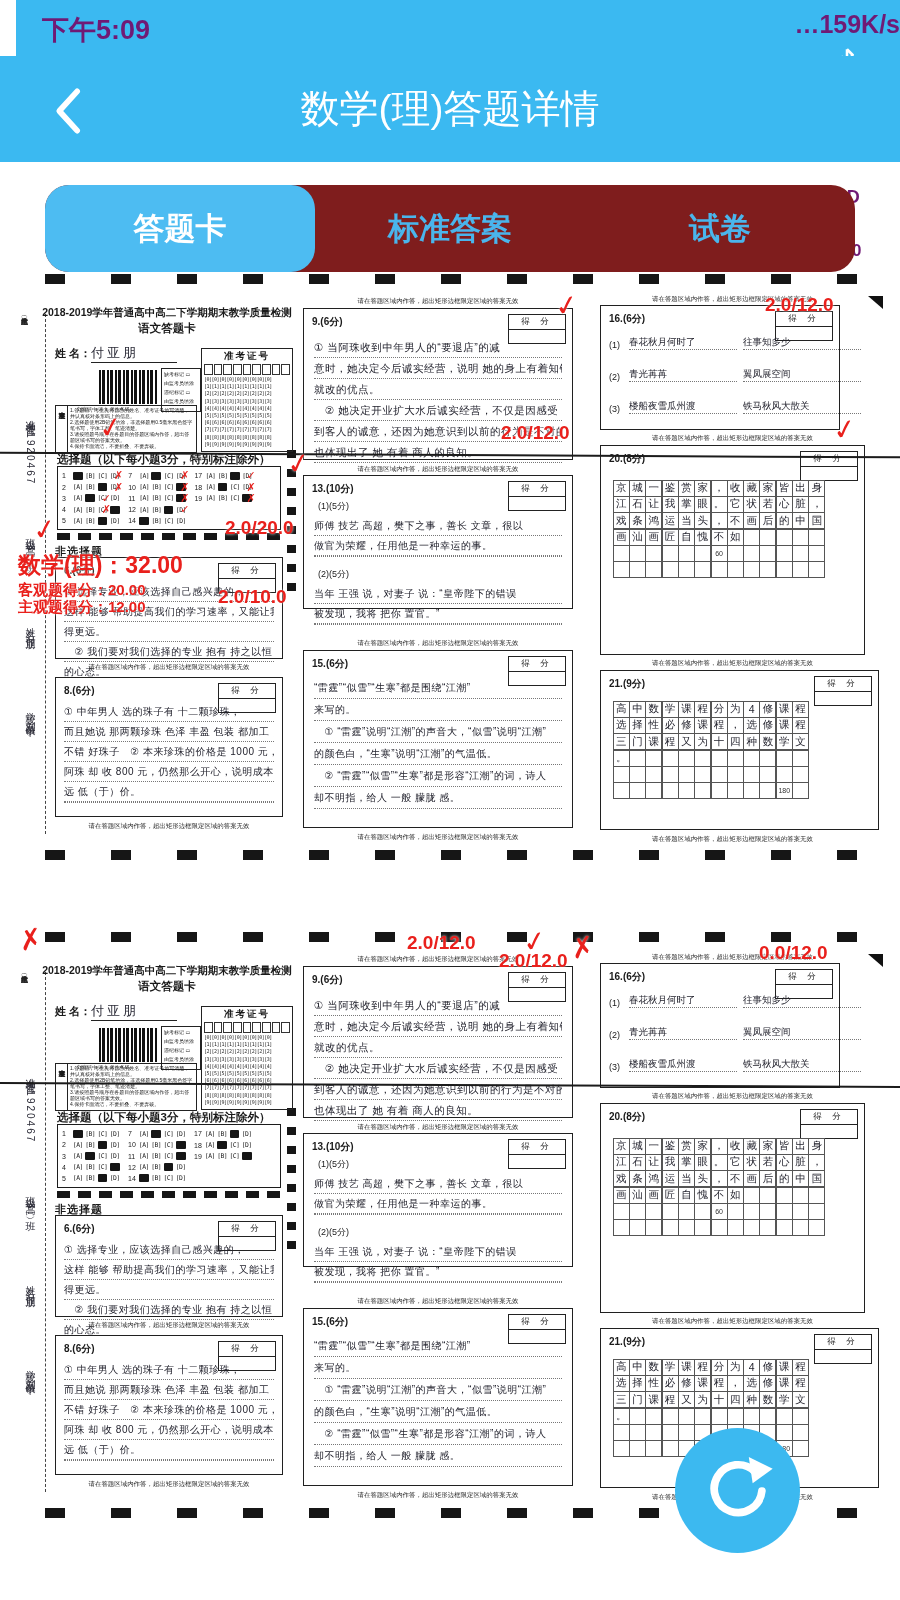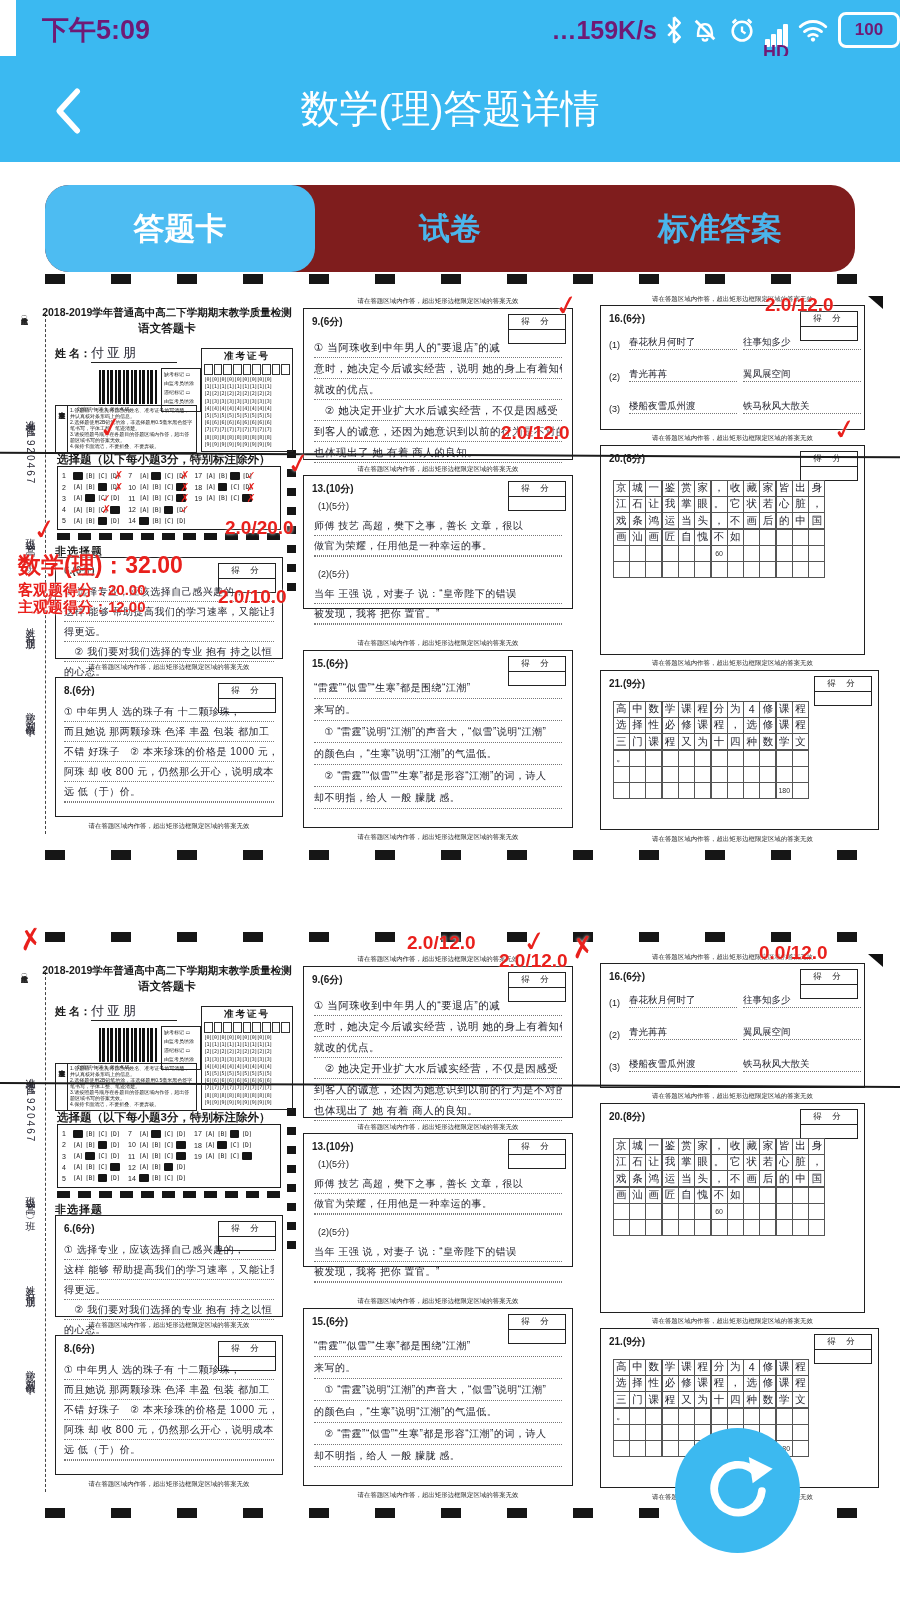--- a/index.html
+++ b/index.html
@@ -1,21 +1,21 @@
 <!DOCTYPE html>
 <html><head>
 <meta charset="utf-8">
 <style>
   html,body{margin:0;padding:0;background:#ffffff;}
   #app{position:relative;width:900px;height:1600px;overflow:hidden;background:#fff;
        font-family:"Liberation Sans","DejaVu Sans",sans-serif;}
   
   .statusbar{position:absolute;left:16px;top:0;width:900px;height:56px;background:#3bb9f1;color:#701a75;}
   .sb-time{position:absolute;left:26px;top:12px;font-size:27px;font-weight:bold;}
-  .sb-right{position:absolute;right:16px;top:10px;height:40px;display:flex;align-items:center;gap:9px;}
+  .sb-right{position:absolute;right:16px;top:10px;height:40px;display:flex;align-items:center;gap:9px;flex-direction:column;}
   .sb-net{font-size:25px;font-weight:bold;letter-spacing:0;}
   .sb-ic{display:inline-flex;align-items:center;}
   .batt{position:relative;width:56px;height:30px;border:3px solid #fff;border-radius:8px;
         display:flex;align-items:center;justify-content:center;font-size:17px;font-weight:bold;}
   .batt:after{content:"";position:absolute;right:-8px;top:8px;width:4px;height:10px;background:#fff;border-radius:0 2px 2px 0;}
   .hdsig{display:flex;align-items:flex-end;gap:1px;position:relative;padding-top:10px;}
   .hdsig .hd{position:absolute;left:-2px;top:-4px;font-size:18px;font-weight:bold;margin-top:32px;}
   .bar{width:5px;background:#fff;border-radius:1px;}
   .navbar{position:absolute;left:0;top:56px;width:900px;height:106px;background:#3bb9f1;color:#fff;}
   .nav-title{position:absolute;left:0;top:26px;width:100%;text-align:center;font-size:39px;font-weight:500;}
@@ -73,21 +73,21 @@
   .bubmark{color:#e9201c;font-weight:bold;font-size:11px;margin-left:-8px;margin-right:-1px;position:relative;z-index:2;}
   .dashrow{position:absolute;left:42px;top:261px;width:228px;height:7px;
            background:repeating-linear-gradient(90deg,#161616 0 13px,transparent 13px 21px);}
   .nonchoice{position:absolute;left:40px;top:272px;font-size:11px;font-weight:bold;letter-spacing:1px;}
   .qbox{position:absolute;border:1.6px solid #202020;background:#fff;box-sizing:border-box;}
   .q6{left:40px;top:285px;width:228px;height:102px;}
   .q8{left:40px;top:405px;width:228px;height:140px;}
   .q9{left:288px;top:36px;width:270px;height:152px;}
   .q13{left:288px;top:203px;width:270px;height:134px;}
   .q15{left:288px;top:378px;width:270px;height:178px;}
-  .q16{left:585px;top:33px;width:265px;height:125px;}
+  .q16{left:585px;top:33px;width:240px;height:125px;}
   .q20{left:585px;top:173px;width:265px;height:210px;}
   .q21{left:585px;top:398px;width:279px;height:160px;}
   .qlabel{position:absolute;left:8px;top:6px;font-size:10px;font-weight:bold;}
   .scorebox{position:absolute;right:6px;top:5px;width:56px;border:1.1px solid #222;text-align:center;background:#fff;}
   .scorebox .sl{font-size:8.5px;letter-spacing:4px;border-bottom:1px solid #222;padding:1px 0;}
   .scorebox .sv{height:13px;}
   .lines{position:absolute;}
   .hwline{font-size:10px;line-height:19px;border-bottom:1px dotted #777;color:#23232e;
           letter-spacing:.5px;white-space:nowrap;overflow:hidden;}
   .l6{left:8px;top:24px;width:210px;} .l8{left:8px;top:24px;width:210px;}
@@ -184,22 +184,22 @@
     <div class="back">
       <svg width="44" height="50" viewBox="0 0 24 28">
           <path d="M16 3 L6 14 L16 25" stroke="#fff" stroke-width="3.2" fill="none" stroke-linecap="round" stroke-linejoin="round"></path>
         </svg>
     </div>
     <div class="nav-title">数学(理)答题详情</div>
   </div>
 
   <div class="tabwrap">
     <div class="tab active">答题卡</div>
+    <div class="tab">标准答案</div>
     <div class="tab">试卷</div>
-    <div class="tab">标准答案</div>
   </div>
 
   <div class="viewer">
     <div class="gradeov">
       <div class="g1">数学(理)：32.00</div>
       <div class="g2">客观题得分：20.00</div>
       <div class="g2">主观题得分：12.00</div>
     </div>
     <div id="sheet-host-0" class="sheet s1">
   <div class="mk-strip mk-top"></div>

